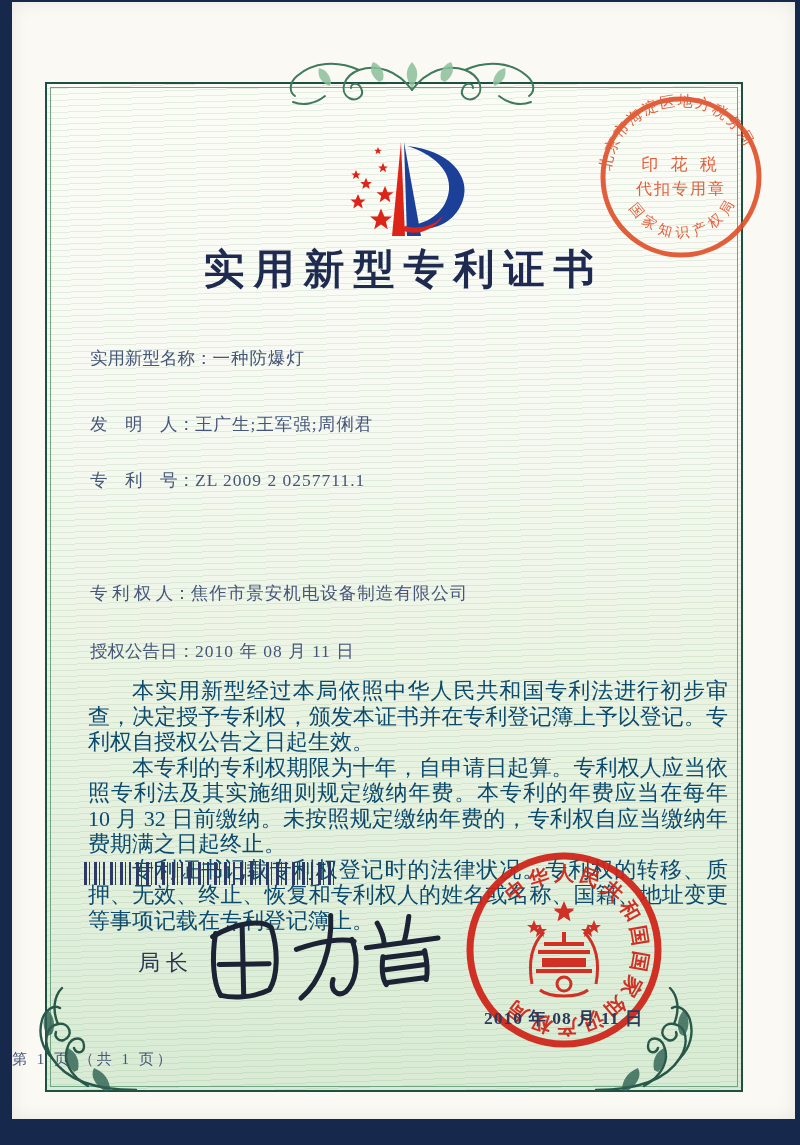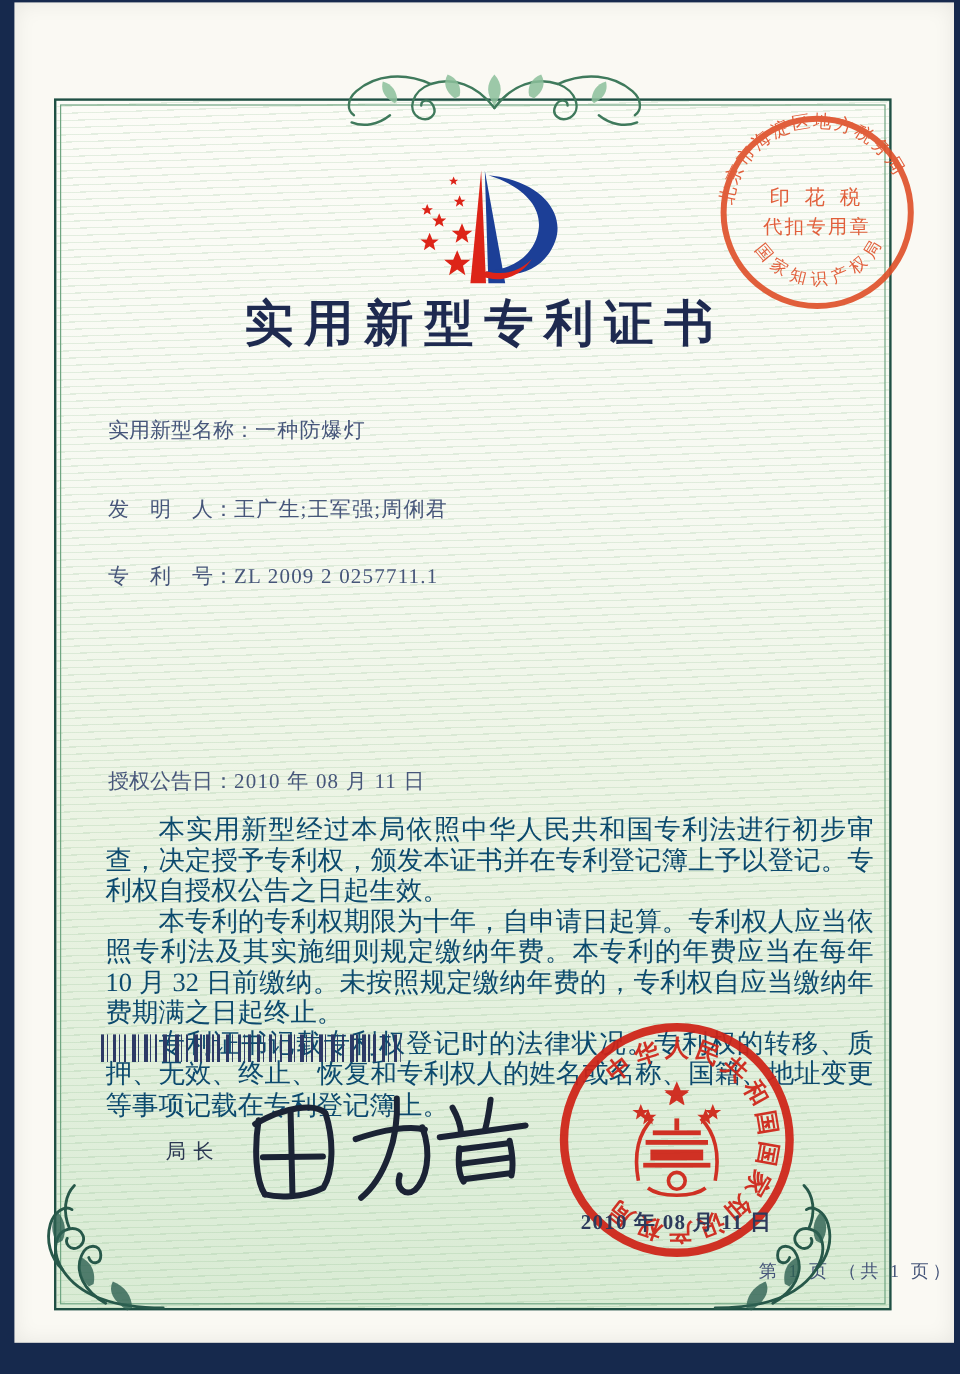--- a/index.html
+++ b/index.html
@@ -53,30 +53,30 @@
   .barcode {
     left:72px; top:860px; width:250px; height:23px;
     background:repeating-linear-gradient(90deg,
       #2d3a66 0 3px, rgba(0,0,0,0) 3px 5px,
       #2d3a66 5px 6px, rgba(0,0,0,0) 6px 10px,
       #2d3a66 10px 13px, rgba(0,0,0,0) 13px 15px,
       #2d3a66 15px 16px, rgba(0,0,0,0) 16px 19px,
       #2d3a66 19px 21px, rgba(0,0,0,0) 21px 26px);
   }
 
-  .sig-title { left:126px; top:946px; font-size:17px; letter-spacing:6px; color:#2b3852; }
+  .sig-title { left:126px; top:946px; font-size:22px; letter-spacing:6px; color:#2b3852; }
   .signature-svg { left:185px; top:900px; }
   .sig-hidden { position:absolute; width:1px; height:1px; overflow:hidden; clip:rect(0 0 0 0); }
 
   .issue-date {
     left:472px; top:1004px; font-size:17.5px; font-weight:700;
     color:#2c3a5c; letter-spacing:1px; z-index:6; white-space:nowrap;
   }
   .page-footer {
-    left:0; right:0; top:1048px; text-align:right;
+    left:0; right:0; top:1048px; text-align:left;
     font-size:15px; letter-spacing:3px; color:#46567a;
   }
 
   .logo-svg   { left:325px; top:136px; }
   .seal-svg   { left:450px; top:846px; z-index:5; opacity:.93; }
   .stamp-svg  { left:578px; top:84px;  z-index:5; opacity:.9; }
   .orn-top    { left:273px; top:50px;  z-index:2; }
   .orn-bl     { left:6px;   top:982px; z-index:2; }
   .orn-br     { left:582px; top:982px; z-index:2; transform:scaleX(-1); }
 
@@ -175,20 +175,23 @@
   <div class="abs field f0">
     <span class="lab">实用新型名称：</span><span class="val">一种防爆灯</span>
   </div>
 
   <div class="abs page-title">实用新型专利证书</div>
   <div class="abs field f1">
     <span class="lab">发　明　人：</span><span class="val">王广生;王军强;周俐君</span>
   </div>
   <div class="abs field f2">
     <span class="lab">专　利　号：</span><span class="val">ZL 2009 2 0257711.1</span>
+  </div>
+  <div class="abs field f4">
+    <span class="lab">专 利 权 人：</span><span class="val">焦作市景安机电设备制造有限公司</span>
   </div>
   <div class="abs field f5">
     <span class="lab">授权公告日：</span><span class="val">2010 年 08 月 11 日</span>
   </div>
 
   <div class="abs body-text">
     <p>本实用新型经过本局依照中华人民共和国专利法进行初步审查，决定授予专利权，颁发本证书并在专利登记簿上予以登记。专利权自授权公告之日起生效。</p>
     <p>本专利的专利权期限为十年，自申请日起算。专利权人应当依照专利法及其实施细则规定缴纳年费。本专利的年费应当在每年 10 月 32 日前缴纳。未按照规定缴纳年费的，专利权自应当缴纳年费期满之日起终止。</p>
     <p>专利证书记载专利权登记时的法律状况。专利权的转移、质押、无效、终止、恢复和专利权人的姓名或名称、国籍、地址变更等事项记载在专利登记簿上。</p>
   </div>

